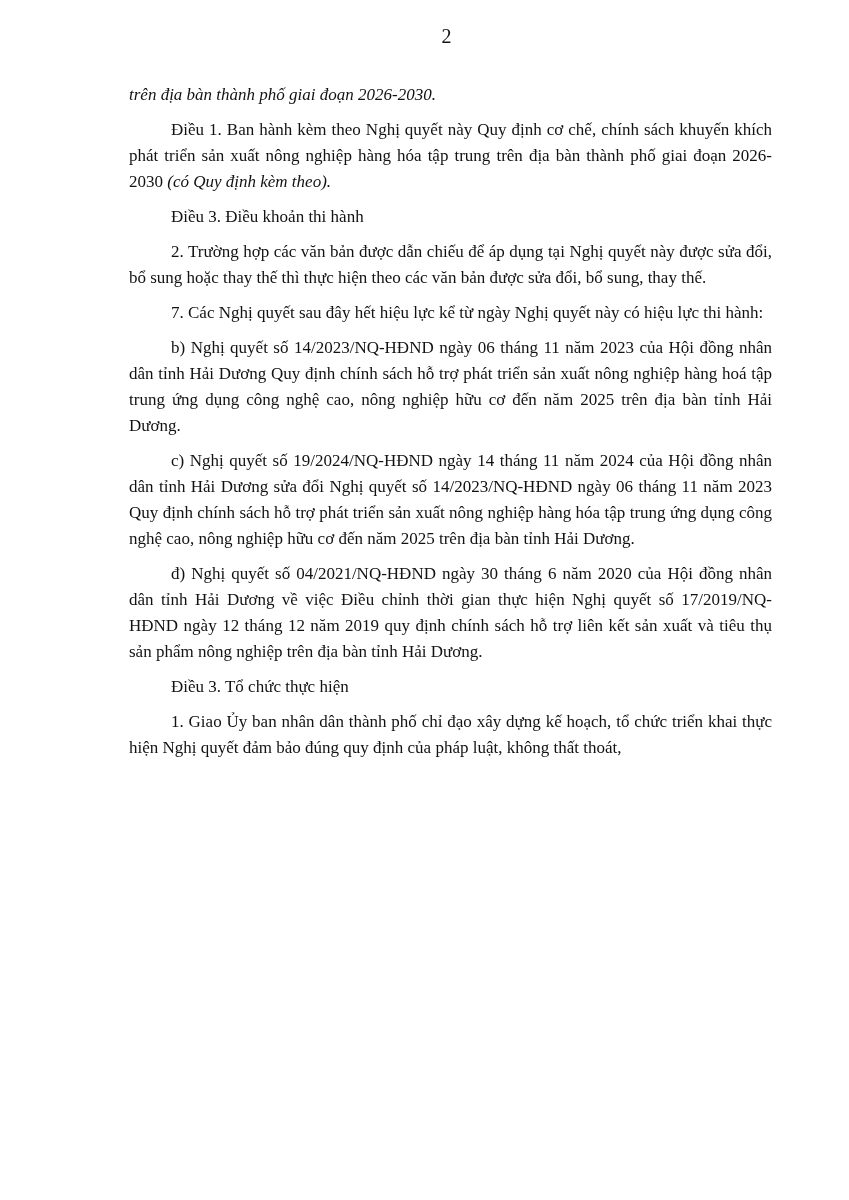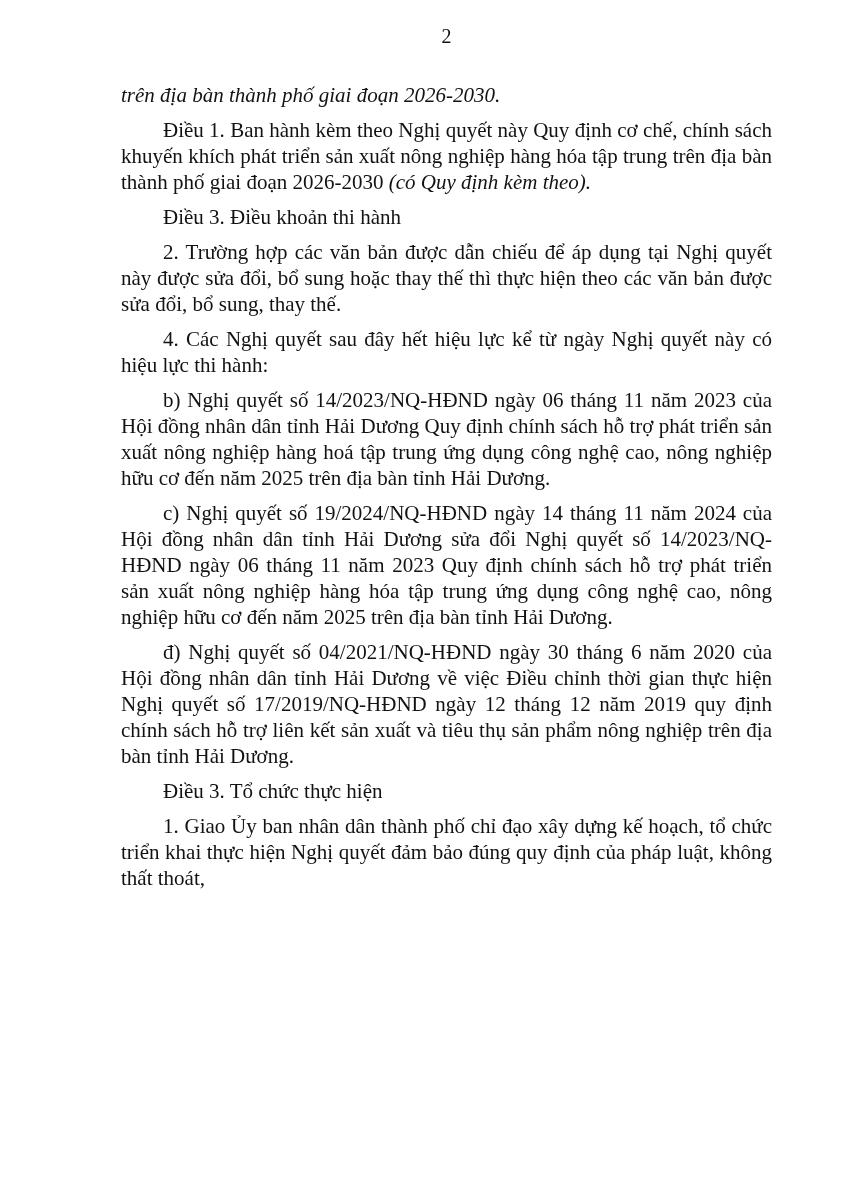--- a/index.html
+++ b/index.html
@@ -18,25 +18,25 @@
     color: #121212;
     overflow: hidden;
   }
   .page-number {
     text-align: center;
     font-size: 20px;
     line-height: 24px;
     margin-bottom: 34px;
   }
   .body-text p {
-    font-size: 21px;
+    font-size: 17px;
     line-height: 26px;
     text-align: justify;
     text-indent: 42px;
-    margin: 0 0 9px 0;
+    margin: 0 0 9px 8px;
   }
   .body-text p.no-indent {
     text-indent: 0;
   }
   .italic { font-style: italic; }
   .bold { font-weight: normal; }
 </style>
 </head>
 <body>
 
@@ -48,21 +48,21 @@
 
     <p class="no-indent italic">trên địa bàn thành phố giai đoạn 2026-2030.</p>
 
     <p><span class="bold">Điều 1.</span><span> Ban hành kèm theo Nghị quyết này Quy định cơ chế, chính sách khuyến khích phát triển sản xuất nông nghiệp hàng hóa tập trung trên địa bàn thành phố giai đoạn 2026-2030 </span><span class="italic">(có Quy định kèm theo).</span></p>
 
     <p class="bold">Điều 3. Điều khoản thi hành</p>
 
 
     <p>2. Trường hợp các văn bản được dẫn chiếu để áp dụng tại Nghị quyết này được sửa đổi, bổ sung hoặc thay thế thì thực hiện theo các văn bản được sửa đổi, bổ sung, thay thế.</p>
 
-    <p>4. Các Nghị quyết sau đây hết hiệu lực kể từ ngày Nghị quyết này có hiệu lực thi hành:</p>
+    <p>7. Các Nghị quyết sau đây hết hiệu lực kể từ ngày Nghị quyết này có hiệu lực thi hành:</p>
 
 
     <p>b) Nghị quyết số 14/2023/NQ-HĐND ngày 06 tháng 11 năm 2023 của Hội đồng nhân dân tỉnh Hải Dương Quy định chính sách hỗ trợ phát triển sản xuất nông nghiệp hàng hoá tập trung ứng dụng công nghệ cao, nông nghiệp hữu cơ đến năm 2025 trên địa bàn tỉnh Hải Dương.</p>
 
     <p>c) Nghị quyết số 19/2024/NQ-HĐND ngày 14 tháng 11 năm 2024 của Hội đồng nhân dân tỉnh Hải Dương sửa đổi Nghị quyết số 14/2023/NQ-HĐND ngày 06 tháng 11 năm 2023 Quy định chính sách hỗ trợ phát triển sản xuất nông nghiệp hàng hóa tập trung ứng dụng công nghệ cao, nông nghiệp hữu cơ đến năm 2025 trên địa bàn tỉnh Hải Dương.</p>
 
 
     <p>đ) Nghị quyết số 04/2021/NQ-HĐND ngày 30 tháng 6 năm 2020 của Hội đồng nhân dân tỉnh Hải Dương về việc Điều chỉnh thời gian thực hiện Nghị quyết số 17/2019/NQ-HĐND ngày 12 tháng 12 năm 2019 quy định chính sách hỗ trợ liên kết sản xuất và tiêu thụ sản phẩm nông nghiệp trên địa bàn tỉnh Hải Dương.</p>
 
     <p class="bold">Điều 3. Tổ chức thực hiện</p>

